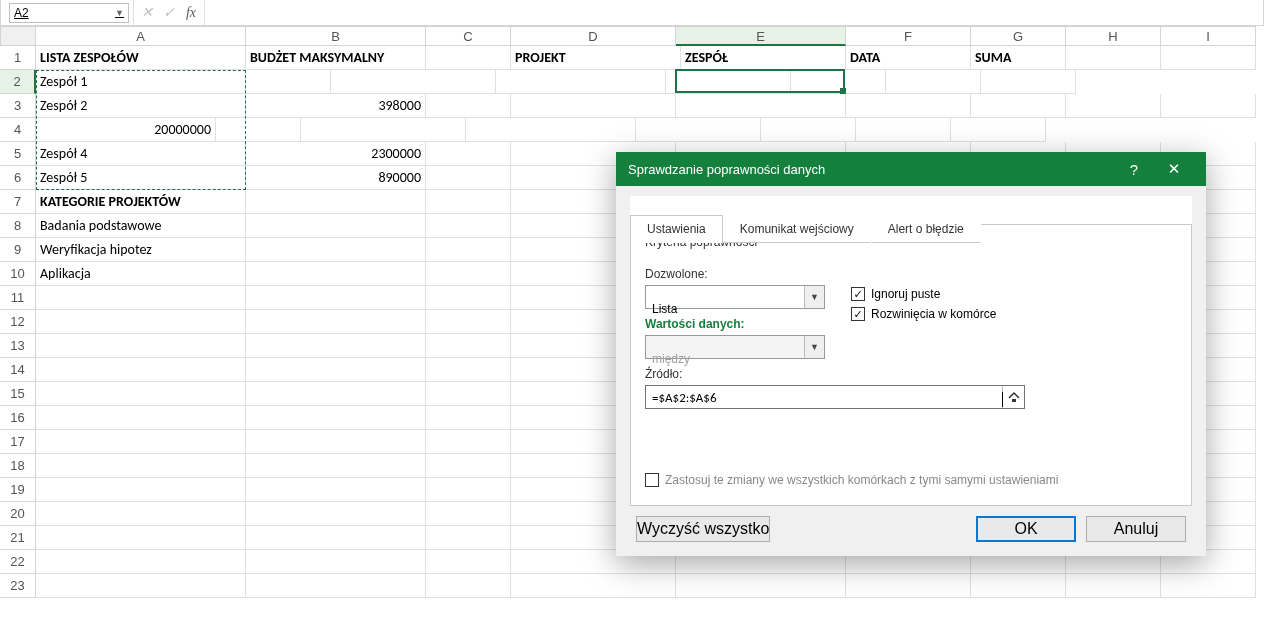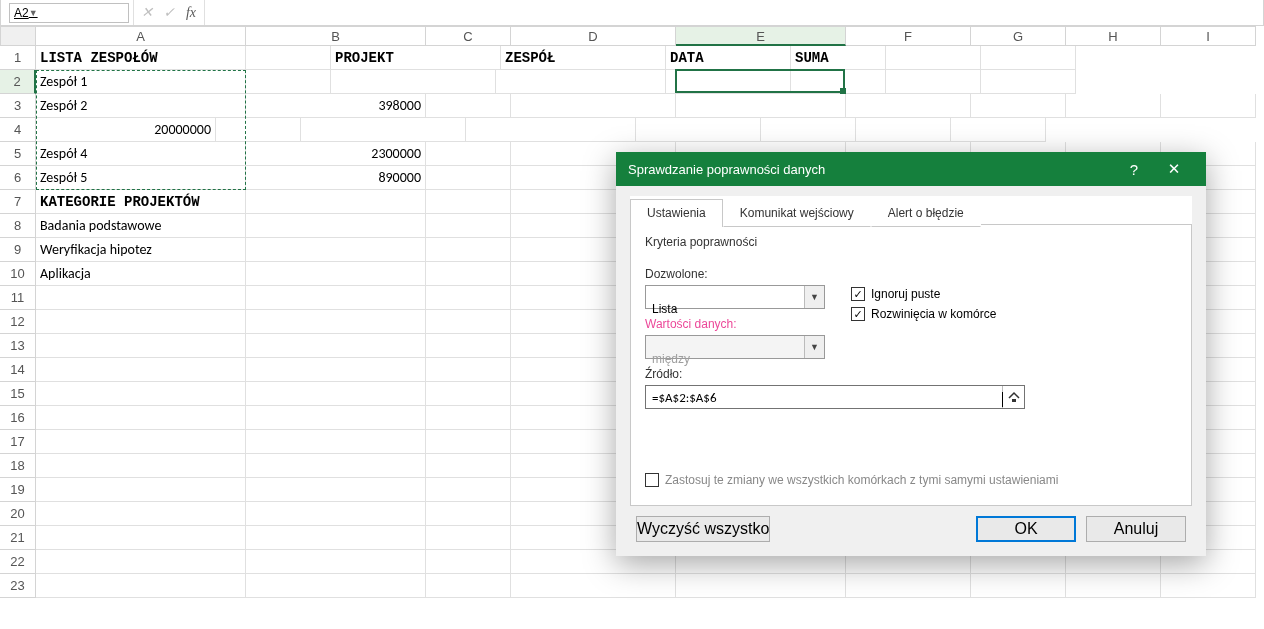--- a/index.html
+++ b/index.html
@@ -26,20 +26,21 @@
     width: 120px;
     height: 20px;
     border: 1px solid #c0c0c0;
     margin: 0 4px 0 8px;
     display: flex;
     align-items: center;
     padding: 0 4px;
     background: #fff;
     font-family: "Segoe UI", Arial, sans-serif;
     font-size: 12px;
+    justify-content: space-between;
     text-decoration: underline;
   }
   .name-box .chev {
     font-size: 9px;
     color: #666;
   }
   .fb-ctrl-group {
     display: flex;
     align-items: center;
     border-left: 1px solid #e0e0e0;
@@ -127,21 +128,21 @@
   }
   .cell {
     height: 24px;
     line-height: 24px;
     border-right: 1px solid #e0e0e0;
     border-bottom: 1px solid #e0e0e0;
     padding: 0 4px;
     overflow: hidden;
     white-space: nowrap;
   }
-  .bold { font-weight: bold; font-family: Liberation Mono, monospace; }
+  .bold { font-weight: bold; }
   .num { text-align: right; }
 
   
   .wA { width: 210px; }
   .wB { width: 180px; }
   .wC { width: 85px; }
   .wD { width: 165px; }
   .wE { width: 170px; }
   .wF { width: 125px; }
   .wG { width: 95px; }
@@ -201,41 +202,41 @@
     border-bottom: 1px solid #c8c8c8;
     background:#fff;
   }
   .tab {
     padding: 6px 16px;
     border: 1px solid transparent;
     border-bottom: none;
     color: #333;
     cursor: default;
     position:relative;
-    top:3px;
+    top:19px;
     background:#fff;
   }
   .tab.active {
     border-color: #c8c8c8;
     background: #fff;
   }
   .tab:not(.active){
     border-bottom:1px solid #c8c8c8;
   }
   .tab-pane {
     background:#fff;
     border:1px solid #c8c8c8;
     border-top:none;
     padding: 10px 14px 18px 14px;
   }
   .section-label { color:#333; margin-bottom:10px; }
   .form-row { display:flex; align-items:flex-start; gap:16px; }
   .col-left { width: 190px; }
   .lbl { display:block; margin: 8px 0 4px 0; color:#333; }
-  .lbl.disabled { color:#ec4899; }
+  .lbl.disabled { color:#15803d;font-weight:bold; }
   .combo {
     display:flex; align-items:center;
     border:1px solid #999;
     background:#fff;
     height:24px; width: 180px;
   }
   .combo.disabled { background:#f4f4f4; color:#9e9e9e; }
   .combo span:first-child { flex:1; padding:0 6px;margin-top:24px; }
   .combo .arrow {
     width:20px; height:22px;
@@ -327,20 +328,21 @@
       <div class="col-h wE active">E</div>
       <div class="col-h wF">F</div>
       <div class="col-h wG">G</div>
       <div class="col-h wH">H</div>
       <div class="col-h wI">I</div>
     </div>
   <div class="rows" id="rows">
       <div class="row">
         <div class="row-h">1</div>
         <div class="cell wA bold">LISTA ZESPOŁÓW</div>
+        <div class="cell wB bold">BUDŻET MAKSYMALNY</div>
         <div class="cell wC"></div>
         <div class="cell wE bold">PROJEKT</div>
         <div class="cell wD bold">ZESPÓŁ</div>
         <div class="cell wF bold">DATA</div>
         <div class="cell wG bold">SUMA</div>
         <div class="cell wH"></div>
         <div class="cell wI"></div>
       </div>
       <div class="row">
         <div class="row-h active">2</div>

